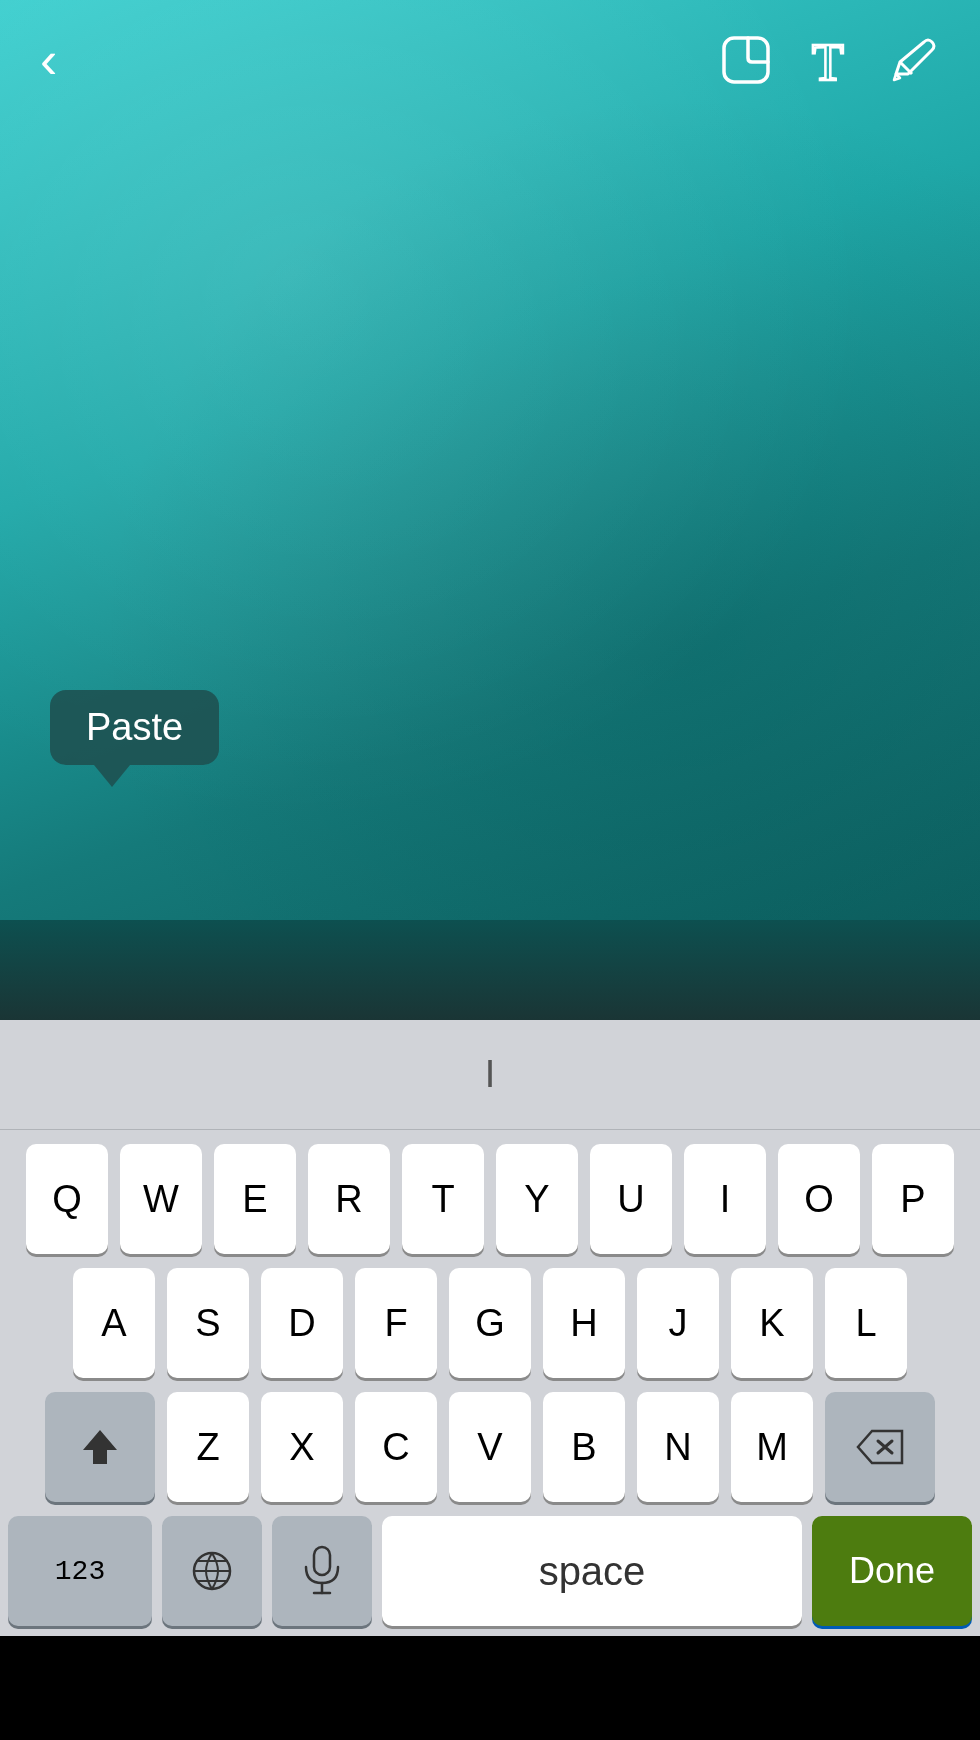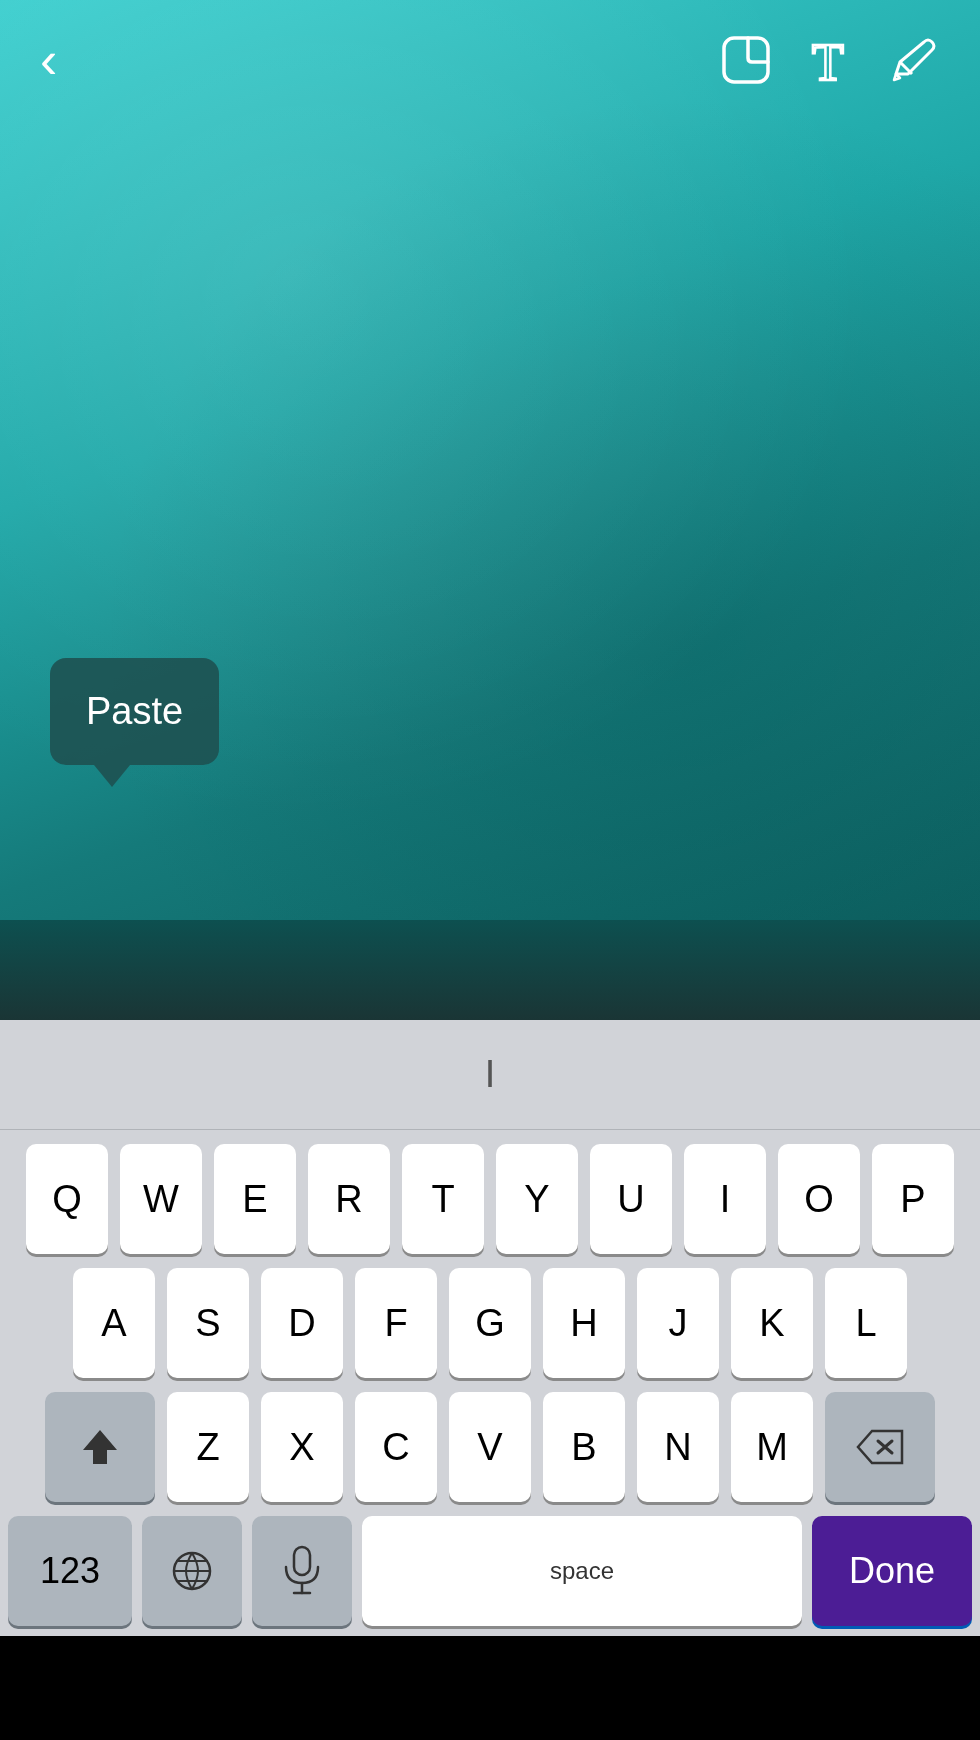--- a/index.html
+++ b/index.html
@@ -76,21 +76,21 @@
 
     
     .paste-tooltip {
       position: absolute;
       bottom: 155px;
       left: 50px;
       background: rgba(30, 80, 80, 0.88);
       color: white;
       font-size: 38px;
       font-weight: 400;
-      padding: 32px 36px;
+      padding: 16px 36px;
       border-radius: 16px;
       cursor: pointer;
       z-index: 20;
     }
 
     .paste-tooltip::after {
       content: '';
       position: absolute;
       bottom: -22px;
       left: 44px;
@@ -182,41 +182,42 @@
 
     .key-shift {
       width: 110px;
     }
 
     .key-backspace {
       width: 110px;
     }
 
     .key-numbers {
-      width: 124px;
-      font-size: 36px;
+      width: 144px;
+      font-size: 28px;
+      font-family: Liberation Mono, monospace;
     }
 
     .key-globe {
       width: 100px;
     }
 
     .key-mic {
       width: 100px;
     }
 
     .key-space {
       flex: 1;
-      font-size: 24px;
+      font-size: 40px;
       color: #333;
     }
 
     .key-done {
       width: 160px;
-      background: #4c1d95;
+      background: #4d7c0f;
       color: white;
       font-size: 36px;
       box-shadow: 0 3px 0 #005bb5;
     }
 
     .bottom-row {
       gap: 10px;
     }
 
     

